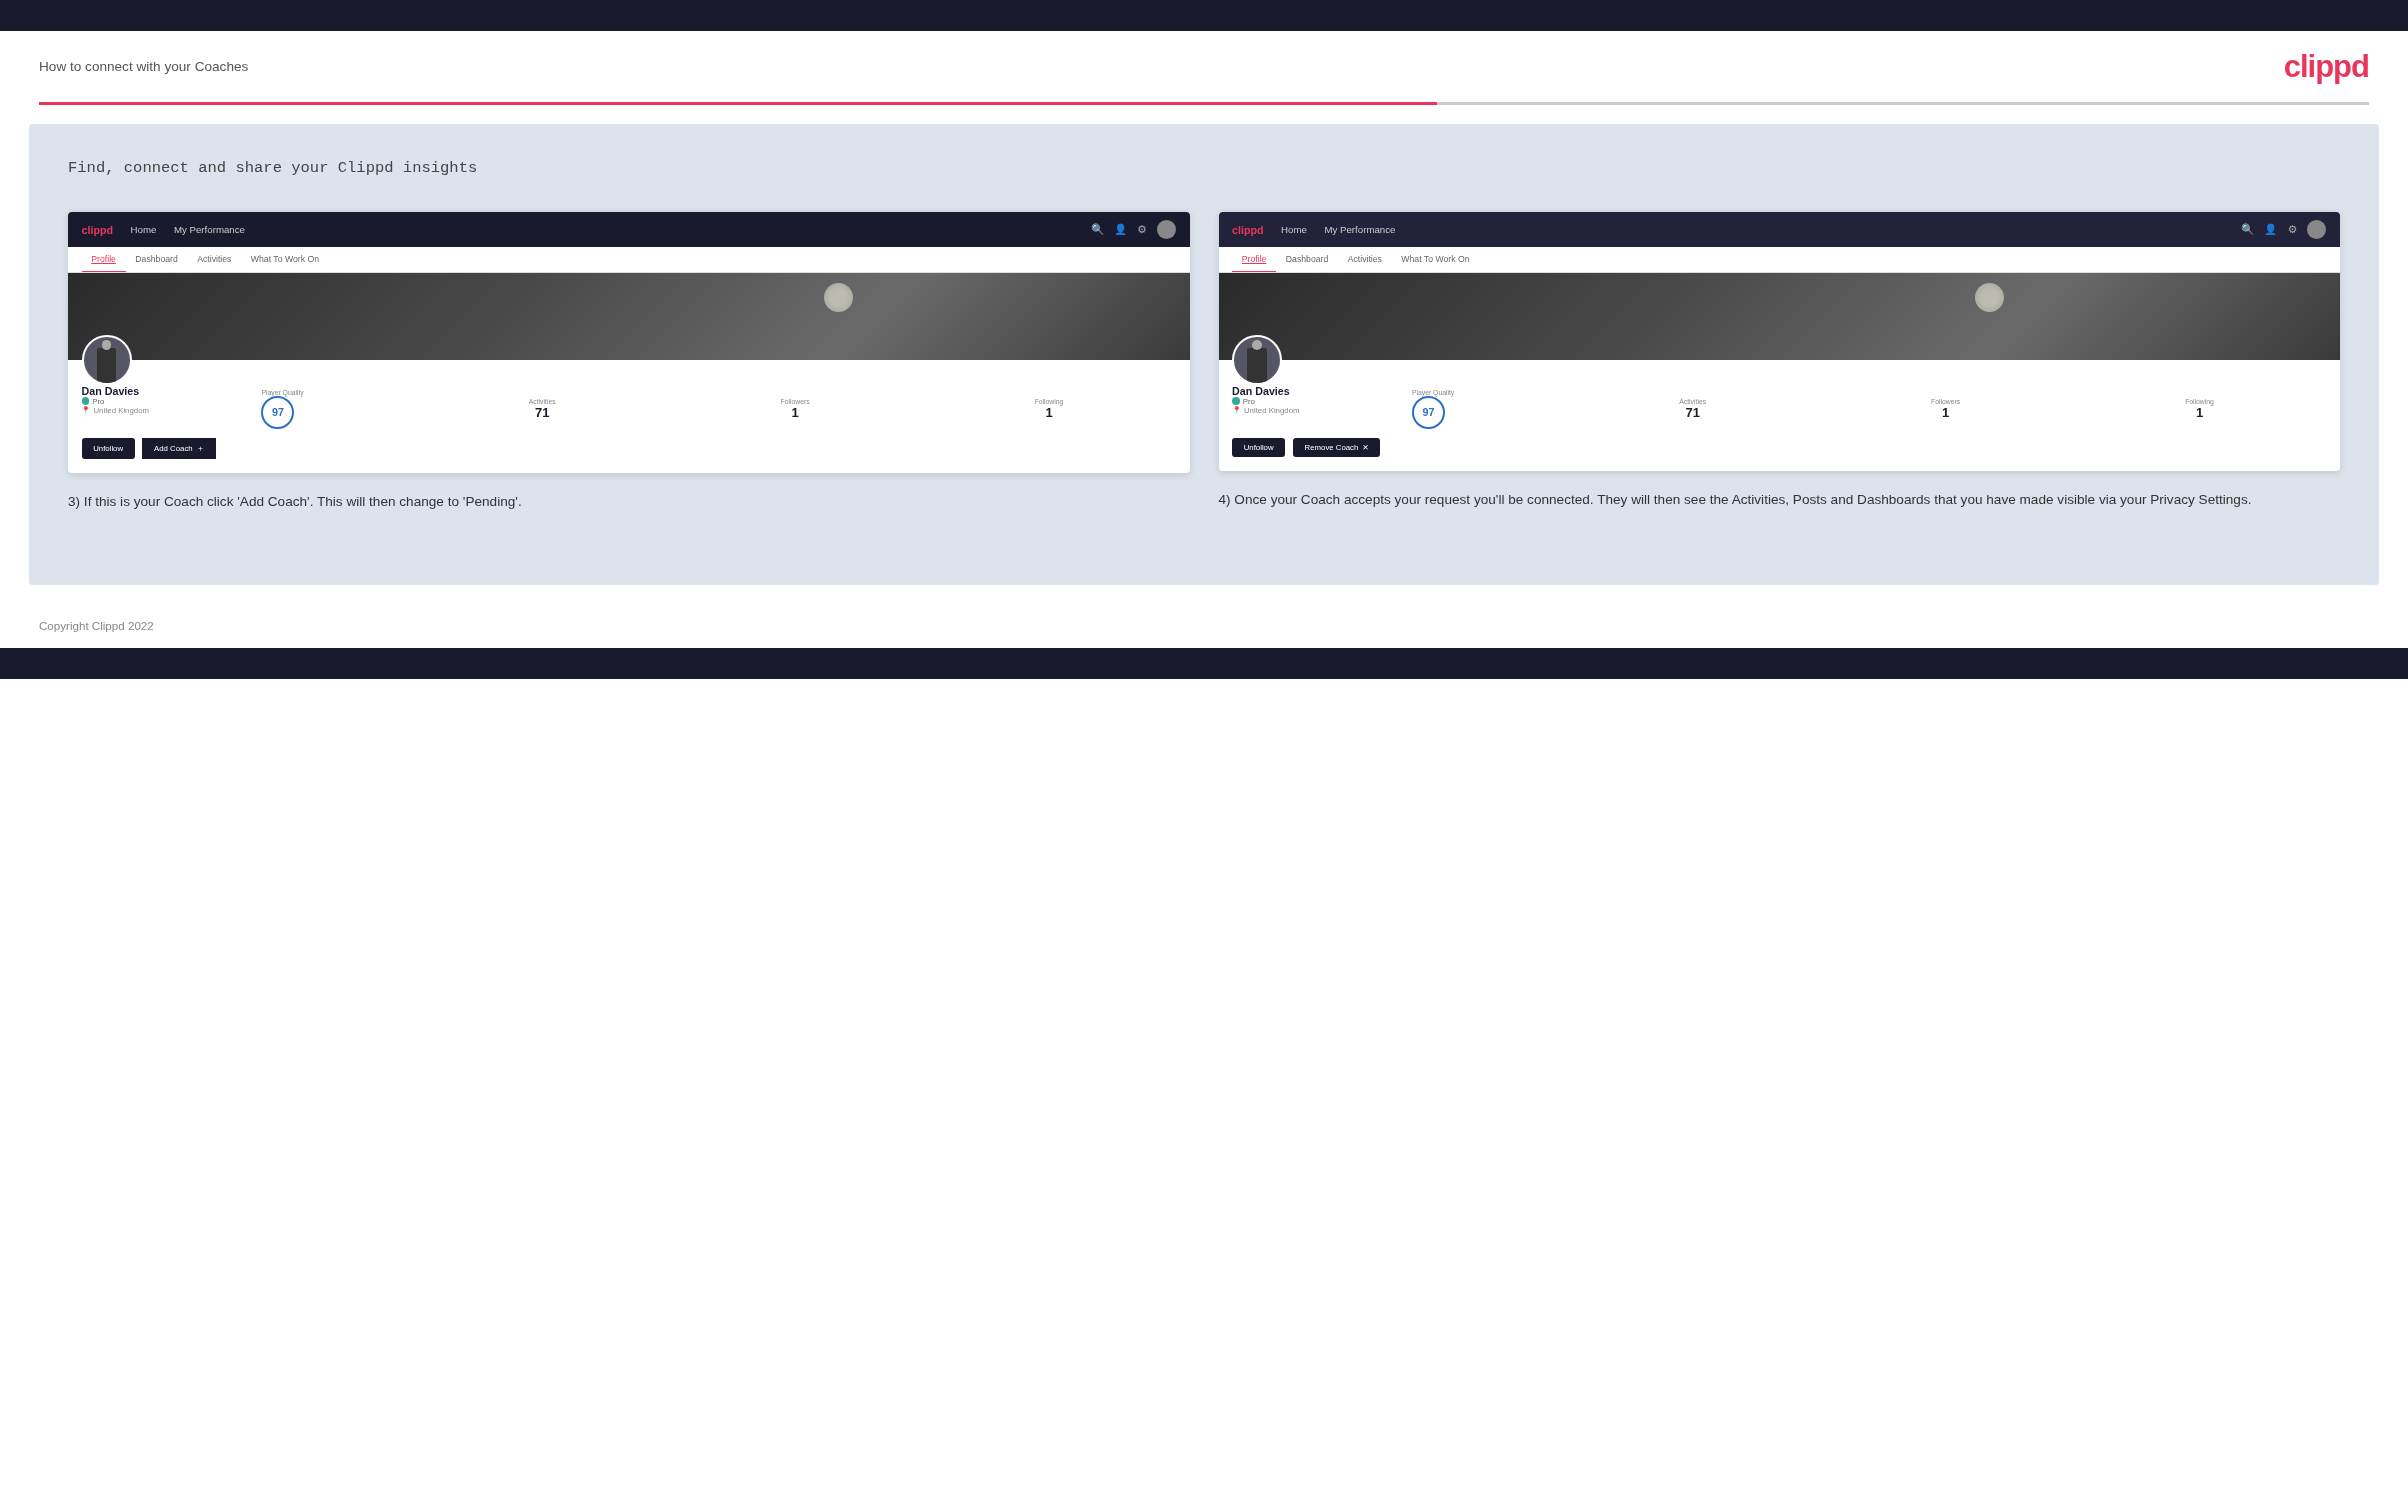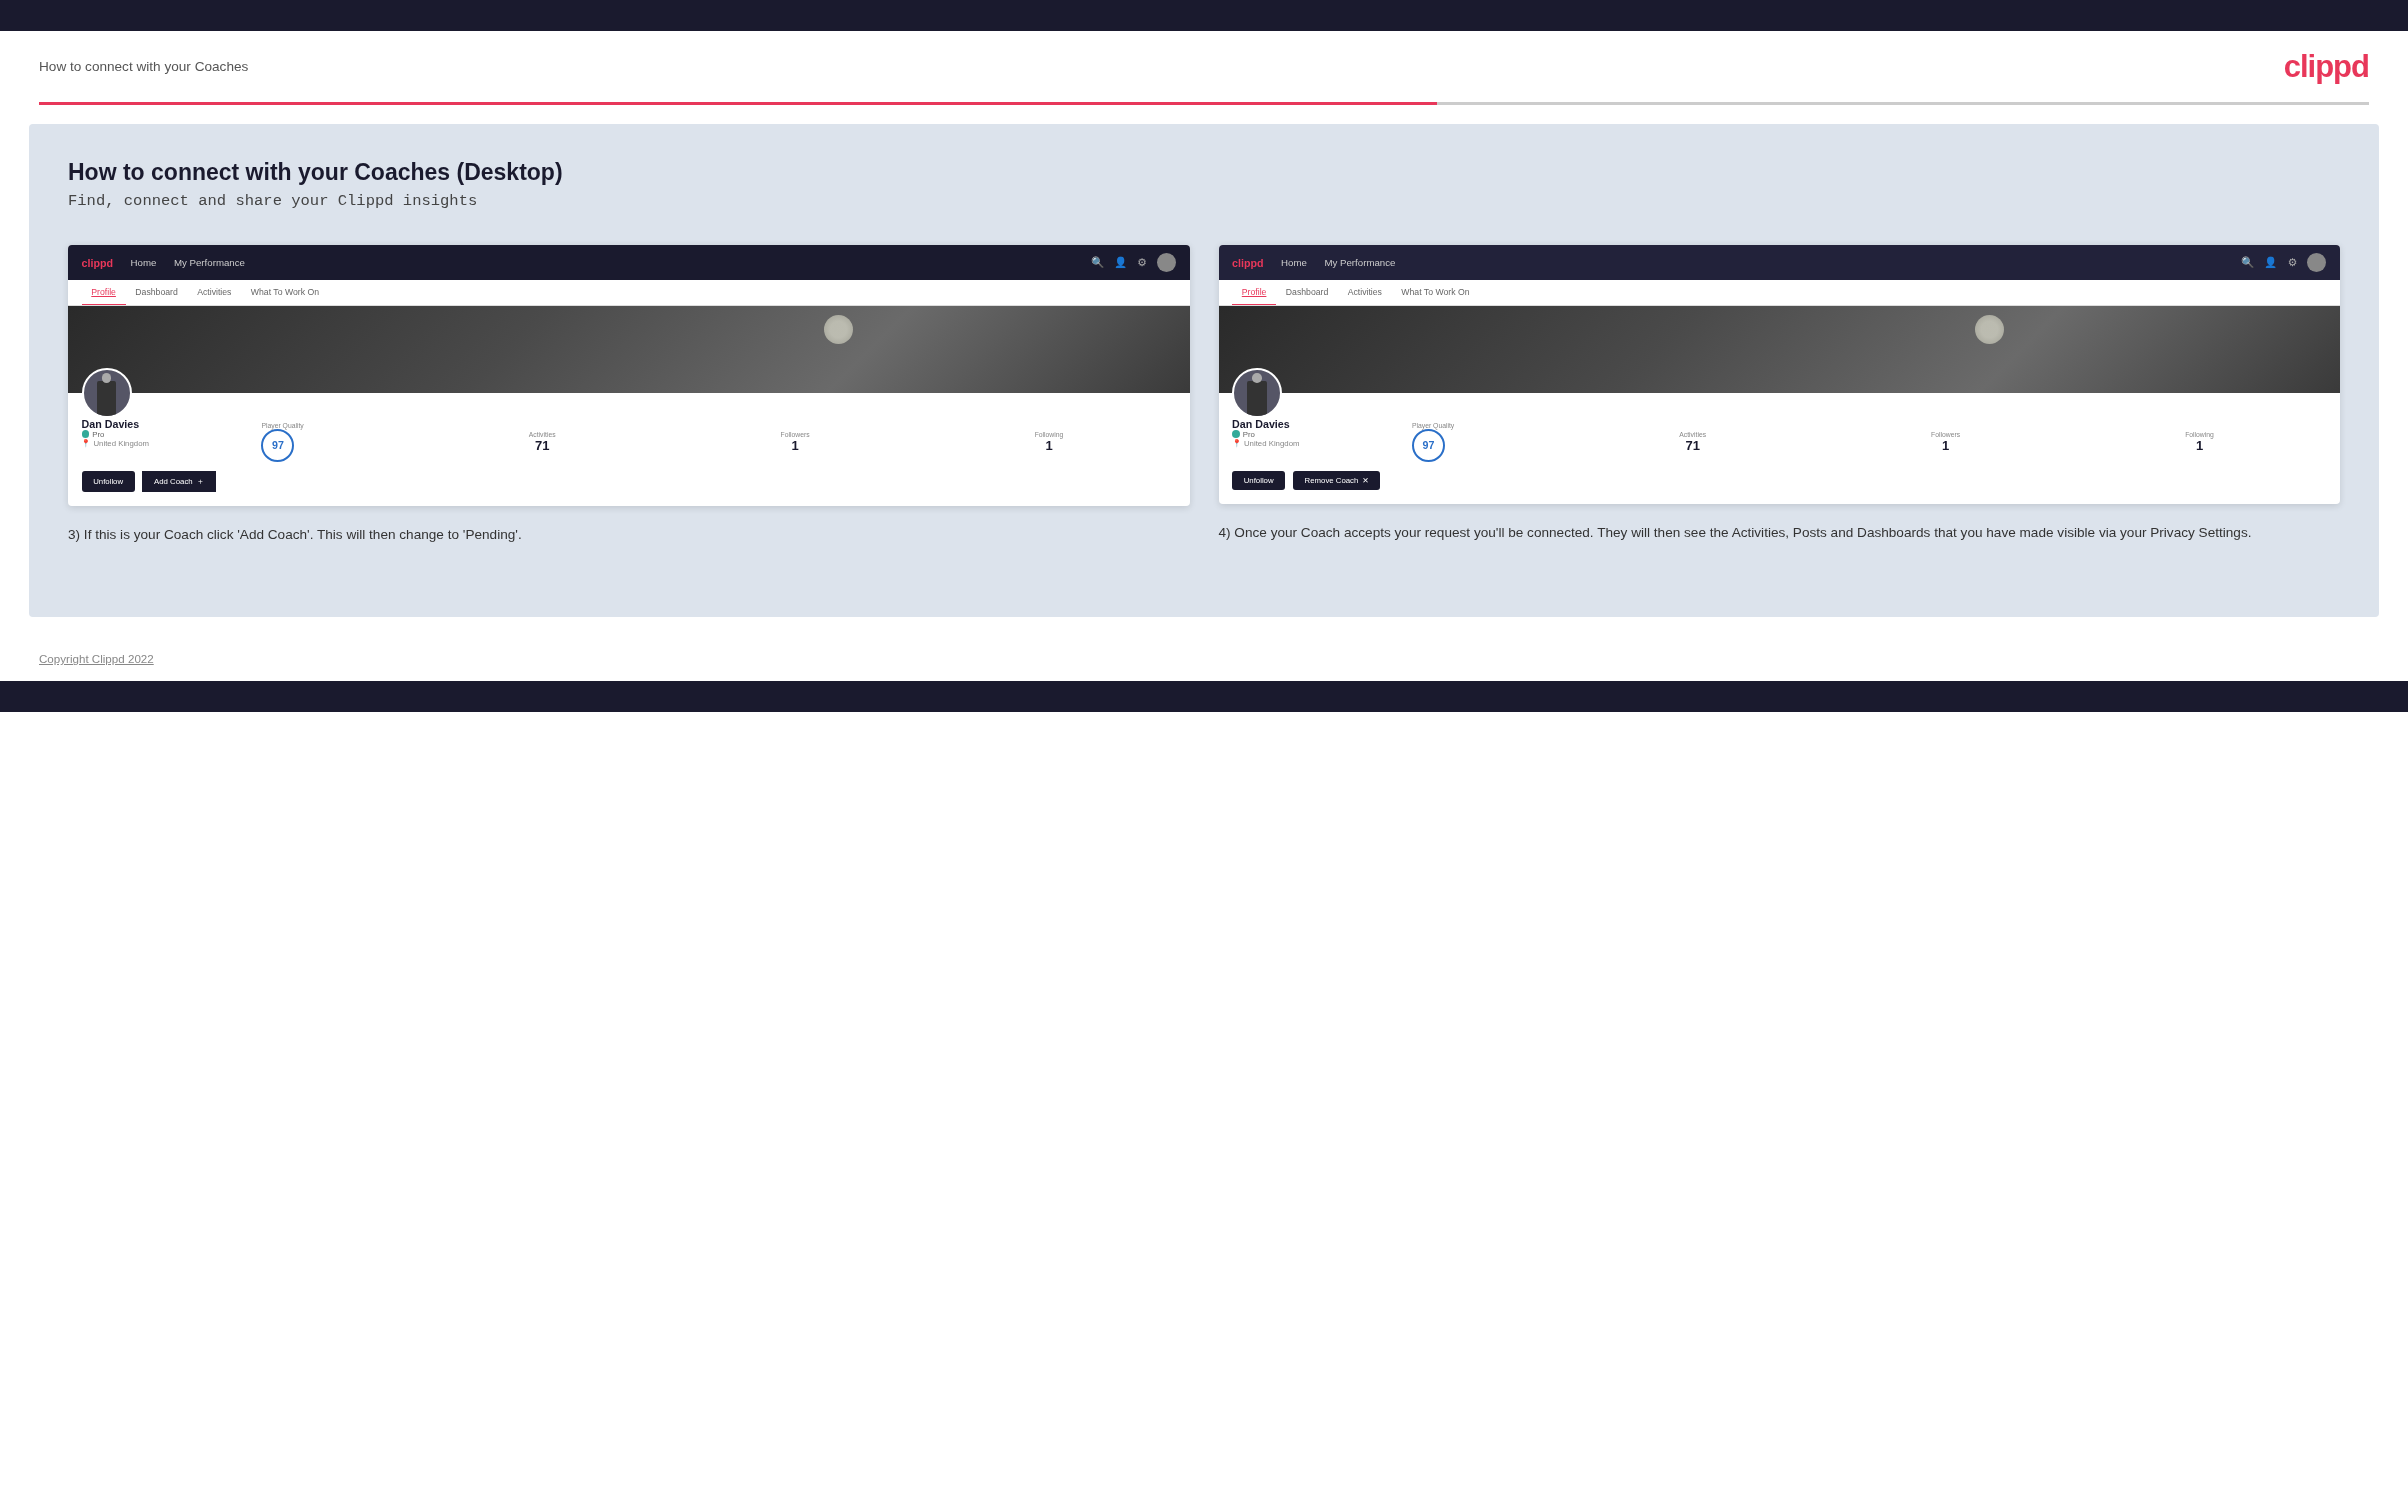--- a/index.html
+++ b/index.html
@@ -272,21 +272,20 @@
     }
     .caption-text {
       font-size: 13.6px;
       color: #333;
       line-height: 1.5;
     }
     .footer {
       padding: 15.5px 39px;
       font-size: 11.6px;
       color: #888;
-      text-decoration: underline;
     }
     .bottom-bar {
       background: #1a1a2e;
       height: 31px;
     }
     
     .mini-nav-2 {
       background: #22223a;
     }
   </style>
@@ -296,21 +295,20 @@
 <div class="top-bar"></div>
 
 <div class="header">
   <span class="header-title">How to connect with your Coaches</span>
   <span class="logo-clippd">clippd</span>
 </div>
 
 <div class="divider-line"></div>
 
 <div class="main-content">
-  <h1 class="page-heading">How to connect with your Coaches (Desktop)</h1>
   <p class="page-subheading">Find, connect and share your Clippd insights</p>
 
   <div class="screenshots-row">
 
     <div class="screenshot-col">
       <div class="screenshot-box">
 
         <div class="mini-nav">
           <span class="mini-logo">clippd</span>
           <span class="mini-nav-item">Home</span>

